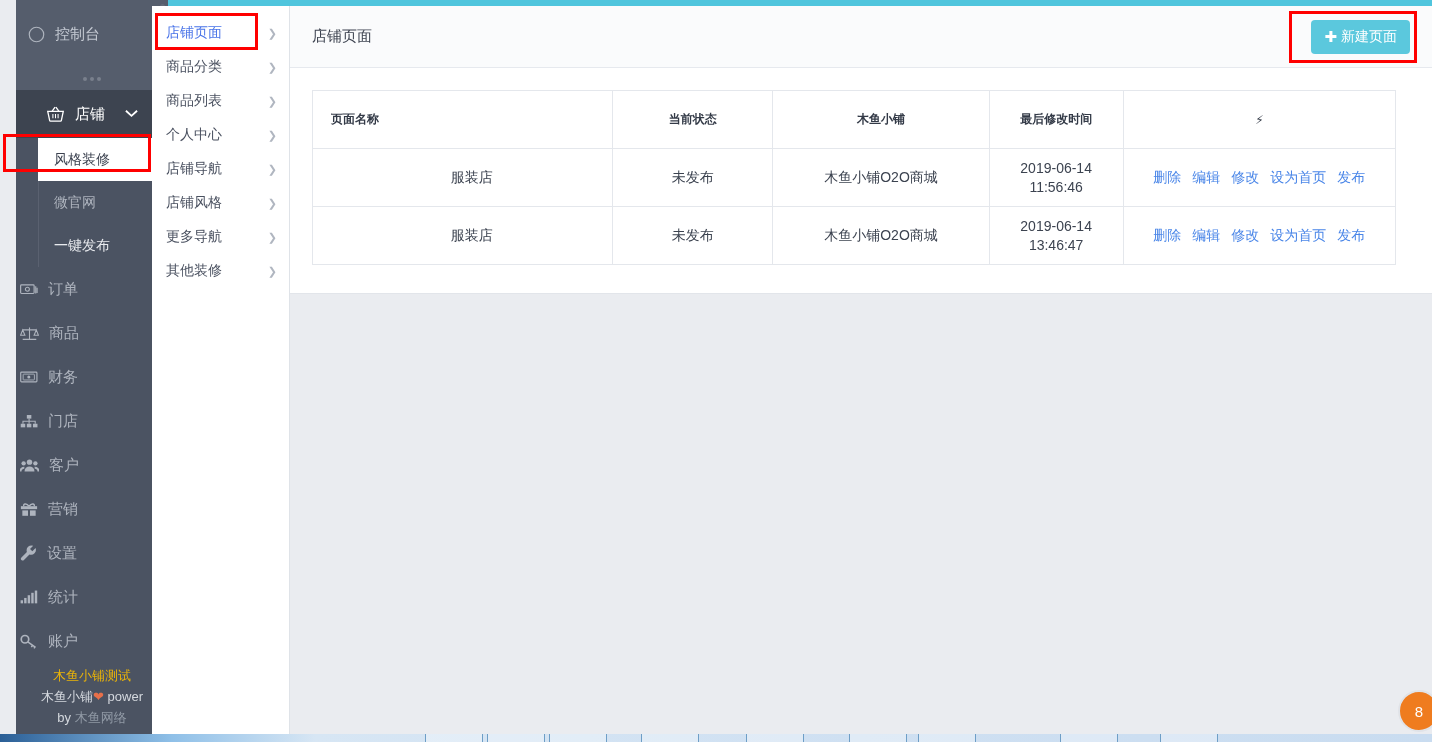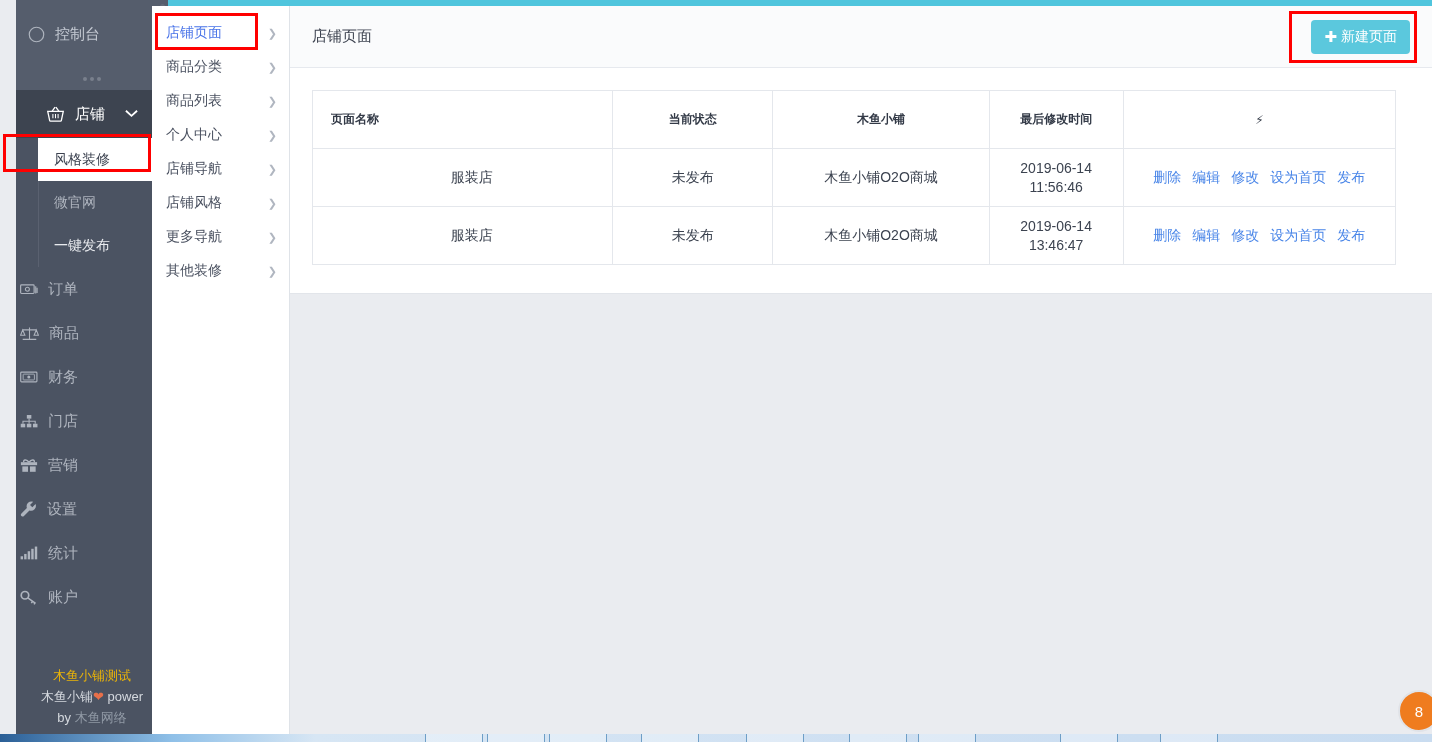--- a/index.html
+++ b/index.html
@@ -339,20 +339,37 @@
           </svg>
       </span>
       <span class="sb-label">门店</span>
       <span class="chev-l">
         <svg width="8" height="13" viewBox="0 0 9 14">
             <path d="M7 1 L1.5 7 L7 13" fill="none" stroke="#9199a6" stroke-width="2"></path>
           </svg>
       </span>
     </div>
 
+    <div class="sb-item">
+      <span class="sb-ico">
+        <svg width="19" height="15" viewBox="0 0 21 16">
+            <circle cx="10.5" cy="4.3" r="3" fill="#aeb4be"></circle>
+            <circle cx="4" cy="5.6" r="2.4" fill="#aeb4be"></circle>
+            <circle cx="17" cy="5.6" r="2.4" fill="#aeb4be"></circle>
+            <path d="M5 14.5 a5.5 5.5 0 0 1 11 0 Z" fill="#aeb4be"></path>
+            <path d="M0.5 14.5 a4 4 0 0 1 4.3 -4 M20.5 14.5 a4 4 0 0 0 -4.3 -4" stroke="#aeb4be" stroke-width="2.4" fill="none"></path>
+          </svg>
+      </span>
+      <span class="sb-label">客户</span>
+      <span class="chev-l">
+        <svg width="8" height="13" viewBox="0 0 9 14">
+            <path d="M7 1 L1.5 7 L7 13" fill="none" stroke="#9199a6" stroke-width="2"></path>
+          </svg>
+      </span>
+    </div>
 
     <div class="sb-item">
       <span class="sb-ico">
         <svg width="18" height="15" viewBox="0 0 20 16">
             <path d="M9.8 4.3 C7.5 0.5 3 1.5 4.3 4.3 M10.2 4.3 C12.5 0.5 17 1.5 15.7 4.3" fill="none" stroke="#aeb4be" stroke-width="1.6"></path>
             <rect x="1" y="4.3" width="18" height="3.3" fill="#aeb4be"></rect>
             <rect x="2.6" y="9" width="6.3" height="6" fill="#aeb4be"></rect>
             <rect x="11.1" y="9" width="6.3" height="6" fill="#aeb4be"></rect>
           </svg>
       </span>

